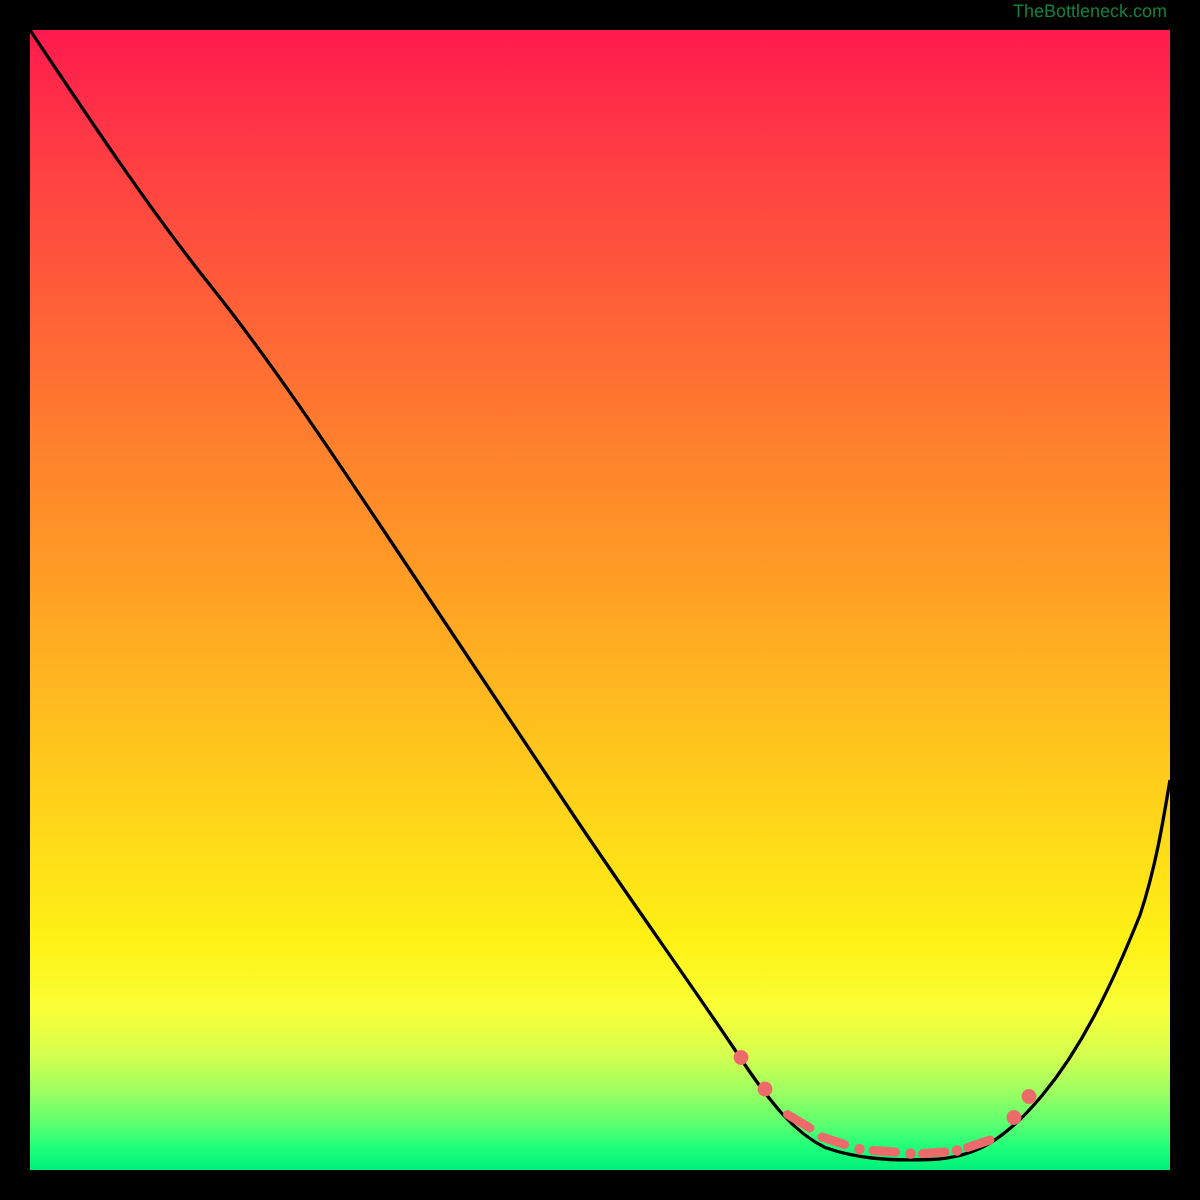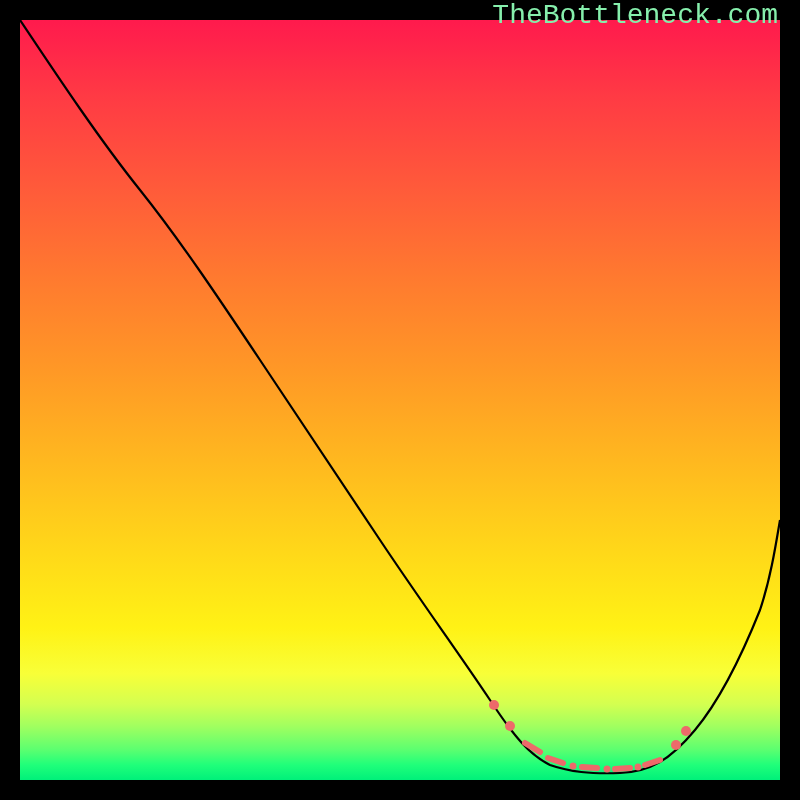--- a/index.html
+++ b/index.html
@@ -38,24 +38,24 @@
       #9fff60 93%,
       #5cff70 96%,
       #20ff7a 98%,
       #00f07a 100%
     );
   }
   .watermark {
     position: absolute;
     top: 0px;
     right: 22px;
-    color: #86efac;
-    font-size: 28px;
+    color: #15803d;
+    font-size: 12px;
     font-weight: 500;
-    font-family: Liberation Mono, monospace;
+    font-family: Liberation Sans, sans-serif;
     z-index: 5;
     letter-spacing: 0px;
   }
   svg.curve {
     position: absolute;
     left: 0;
     top: 0;
     width: 760px;
     height: 760px;
     z-index: 2;

